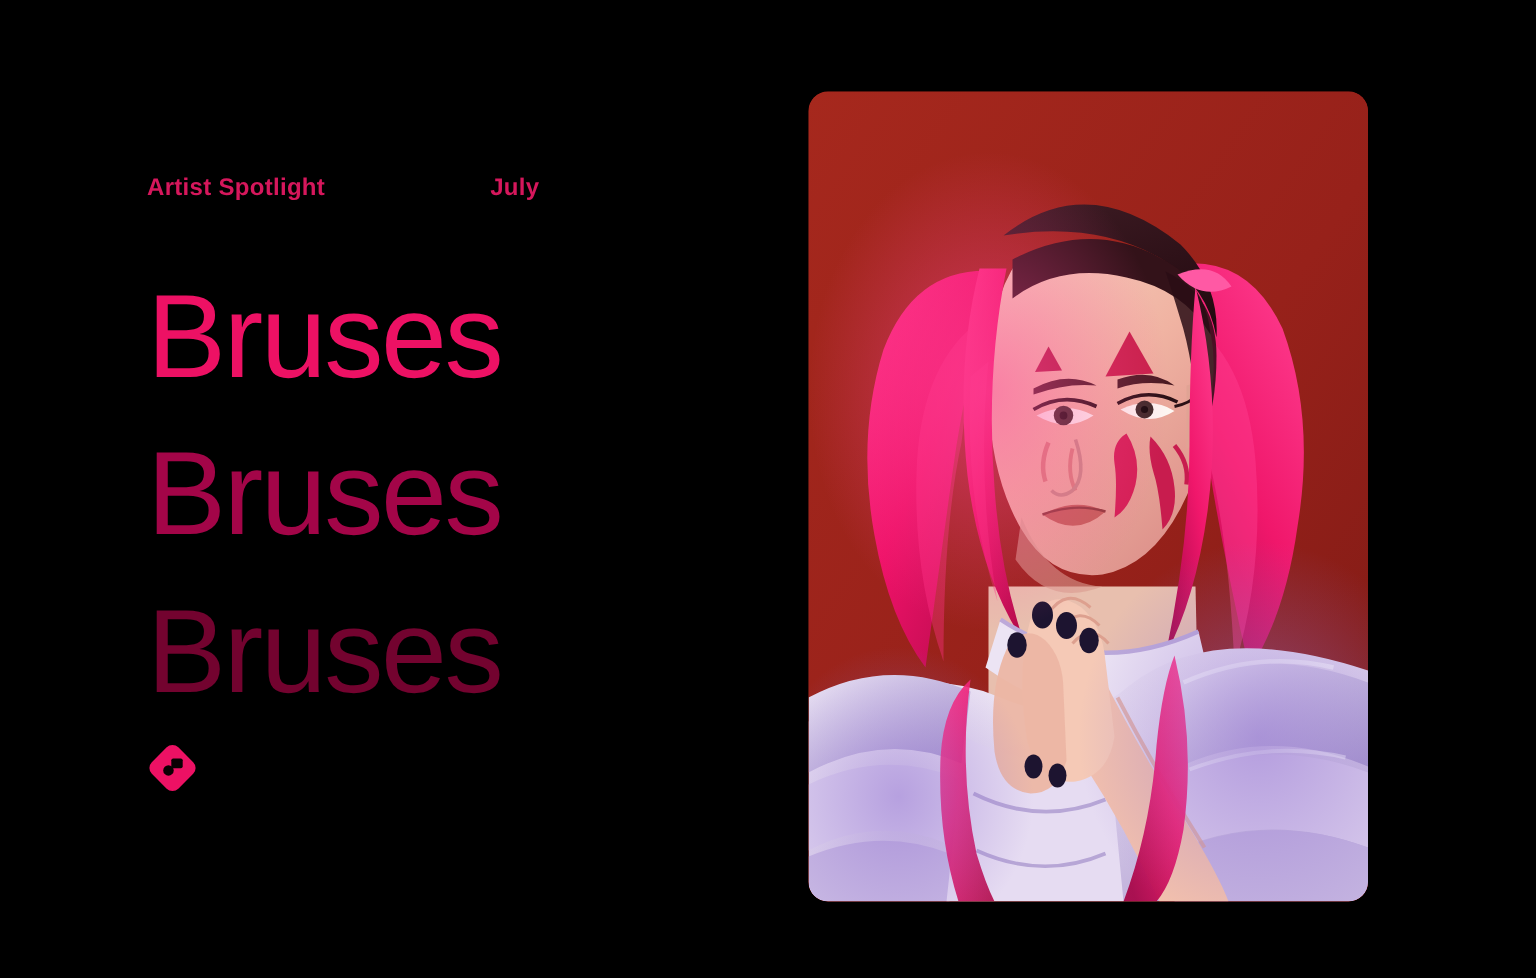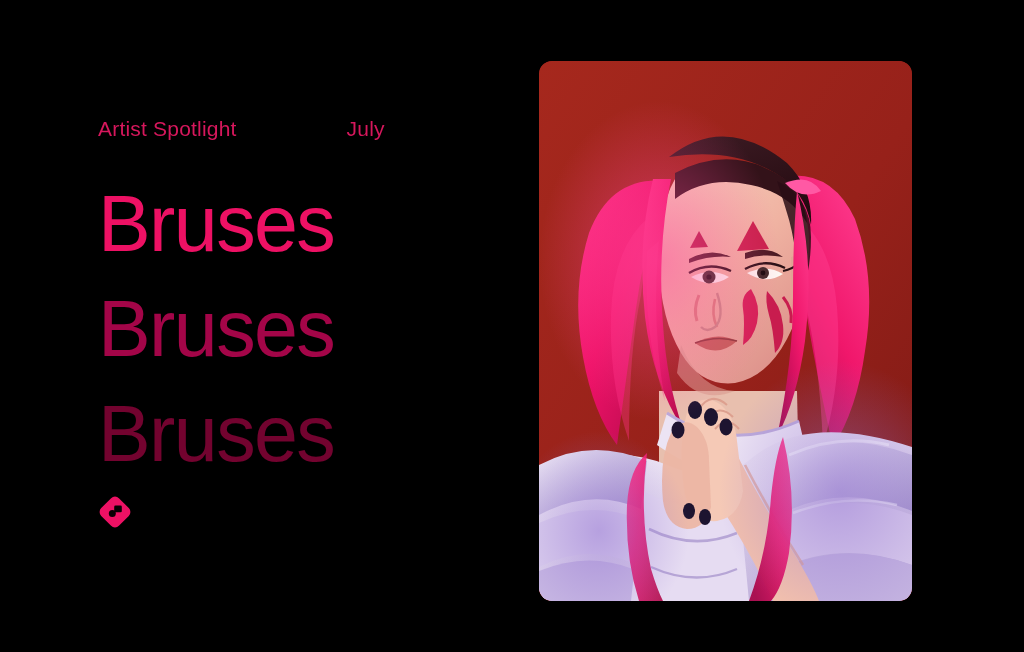--- a/index.html
+++ b/index.html
@@ -11,22 +11,22 @@
   }
   .stage { position:relative; width:1024px; height:652px; background:#000; }
 
   
   .meta-row {
     position:absolute; left:98px; top:118px;
     display:flex; align-items:baseline;
     white-space:nowrap;
   }
   .meta-label {
-    font-size:21px; letter-spacing:.2px;
-    color:#d6175c; line-height:1;
+    font-size:16px; letter-spacing:.2px;
+    color:#d6175c; line-height:1;font-weight:bold;
   }
   .meta-spacer { display:inline-block; width:110px; }
 
   .headline-stack {
     position:absolute; left:98px; top:171px;
     display:flex; flex-direction:column;
   }
   .headline {
     font-size:79px; line-height:105px;
     letter-spacing:-1.6px; font-weight:400;

